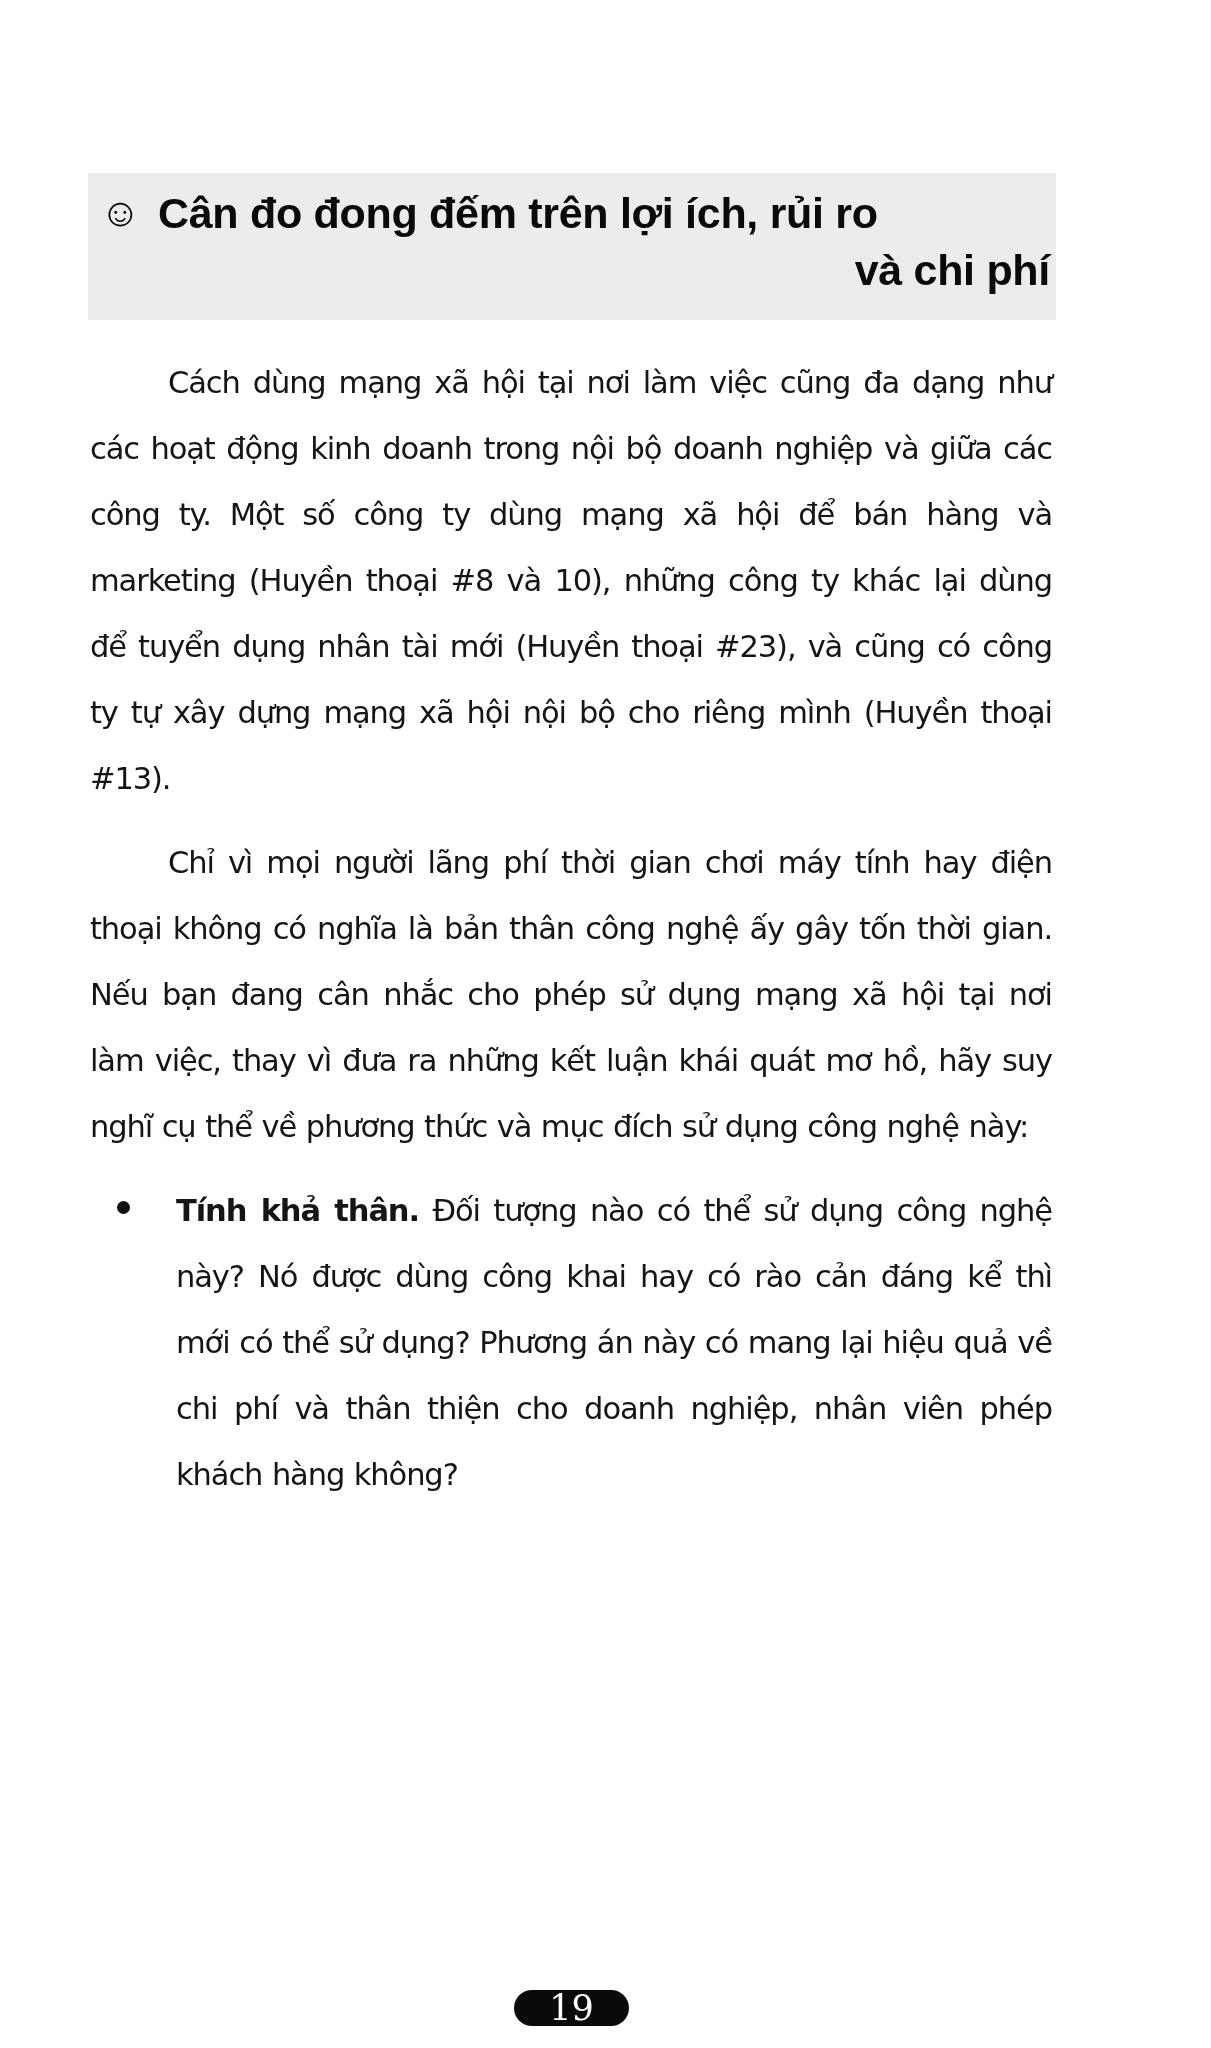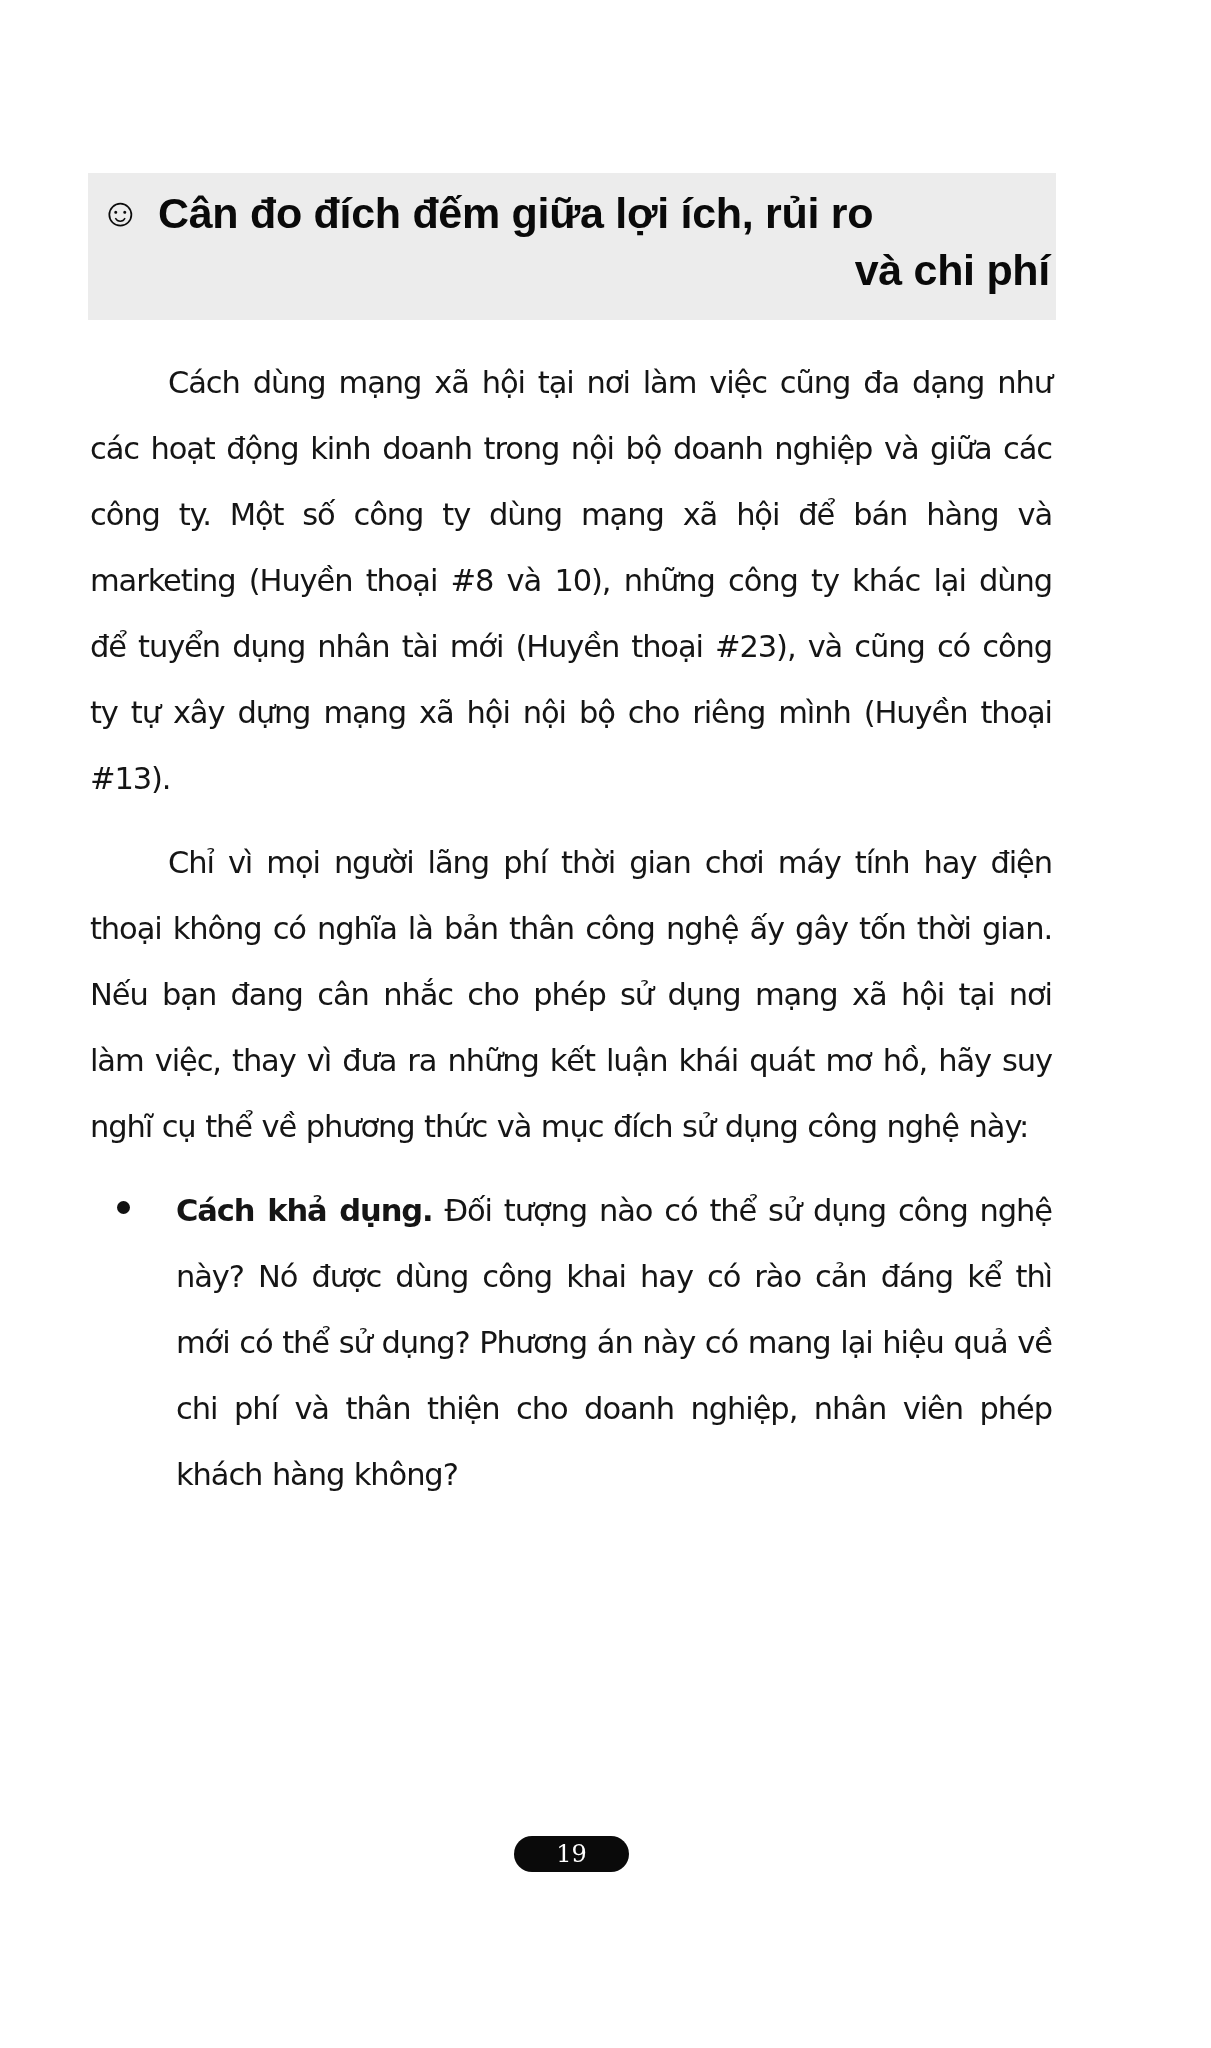--- a/index.html
+++ b/index.html
@@ -31,39 +31,39 @@
     .bullets { list-style: none; margin: 14px 0 0 0; padding: 0; }
     .bullet {
       position: relative; padding-left: 86px; margin-bottom: 16px; text-align: justify;
     }
     .bullet .dot {
       position: absolute; left: 27px; top: 23px; width: 13px; height: 13px;
       border-radius: 50%; background: #111;
     }
     .bullet .term { font-weight: bold; }
     .page-number {
-      position: absolute; left: 514px; top: 1836px; width: 115px; height: 36px;
+      position: absolute; left: 514px; top: 1990px; width: 115px; height: 36px;
       border-radius: 18px; background: #0a0a0a; color: #ffffff;
-      font-family: "DejaVu Serif", serif; font-size: 24px; line-height: 36px;
+      font-family: "DejaVu Serif", serif; font-size: 35px; line-height: 36px;
       text-align: center;
     }
   </style>
 </head>
 <body>
 
 <div class="heading-band"></div>
 <div class="heading">
-  <div><span class="smiley">☺</span><span>Cân đo đích đếm giữa lợi ích, rủi ro</span></div>
+  <div><span class="smiley">☺</span><span>Cân đo đong đếm trên lợi ích, rủi ro</span></div>
   <div class="line2">và chi phí</div>
 </div>
 
 <div class="content">
   <p class="para">Cách dùng mạng xã hội tại nơi làm việc cũng đa dạng như các hoạt động kinh doanh trong nội bộ doanh nghiệp và giữa các công ty. Một số công ty dùng mạng xã hội để bán hàng và marketing (Huyền thoại #8 và 10), những công ty khác lại dùng để tuyển dụng nhân tài mới (Huyền thoại #23), và cũng có công ty tự xây dựng mạng xã hội nội bộ cho riêng mình (Huyền thoại #13).</p>
   <p class="para">Chỉ vì mọi người lãng phí thời gian chơi máy tính hay điện thoại không có nghĩa là bản thân công nghệ ấy gây tốn thời gian. Nếu bạn đang cân nhắc cho phép sử dụng mạng xã hội tại nơi làm việc, thay vì đưa ra những kết luận khái quát mơ hồ, hãy suy nghĩ cụ thể về phương thức và mục đích sử dụng công nghệ này:</p>
   <ul class="bullets">
     <li class="bullet">
       <span class="dot"></span>
-      <span class="term">Cách khả dụng.</span><span> Đối tượng nào có thể sử dụng công nghệ này? Nó được dùng công khai hay có rào cản đáng kể thì mới có thể sử dụng? Phương án này có mang lại hiệu quả về chi phí và thân thiện cho doanh nghiệp, nhân viên phép khách hàng không?</span>
+      <span class="term">Tính khả thân.</span><span> Đối tượng nào có thể sử dụng công nghệ này? Nó được dùng công khai hay có rào cản đáng kể thì mới có thể sử dụng? Phương án này có mang lại hiệu quả về chi phí và thân thiện cho doanh nghiệp, nhân viên phép khách hàng không?</span>
     </li>
   </ul>
 </div>
 
 <div class="page-number">19</div>
 
 </body></html>

